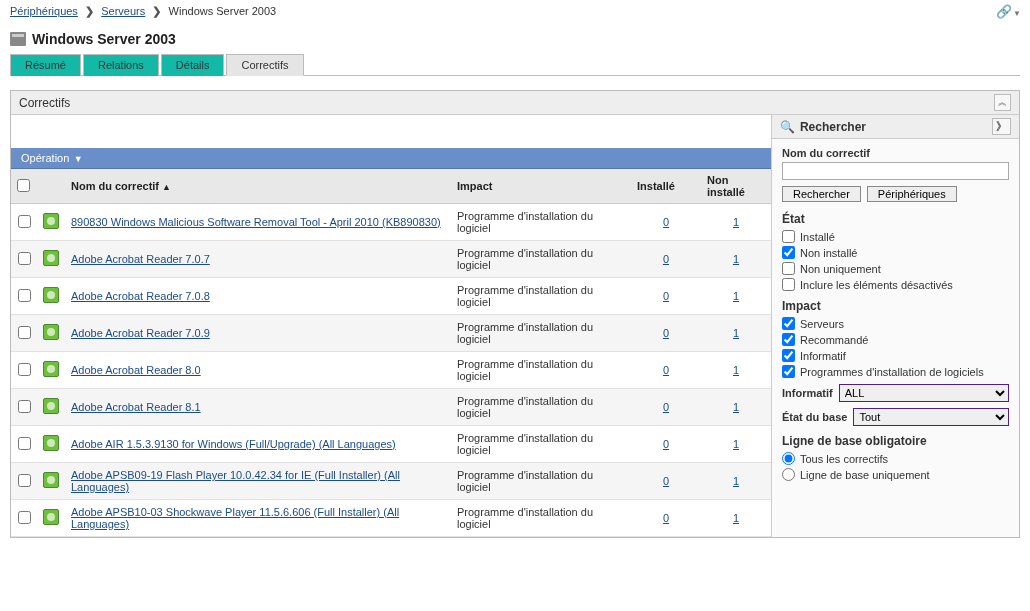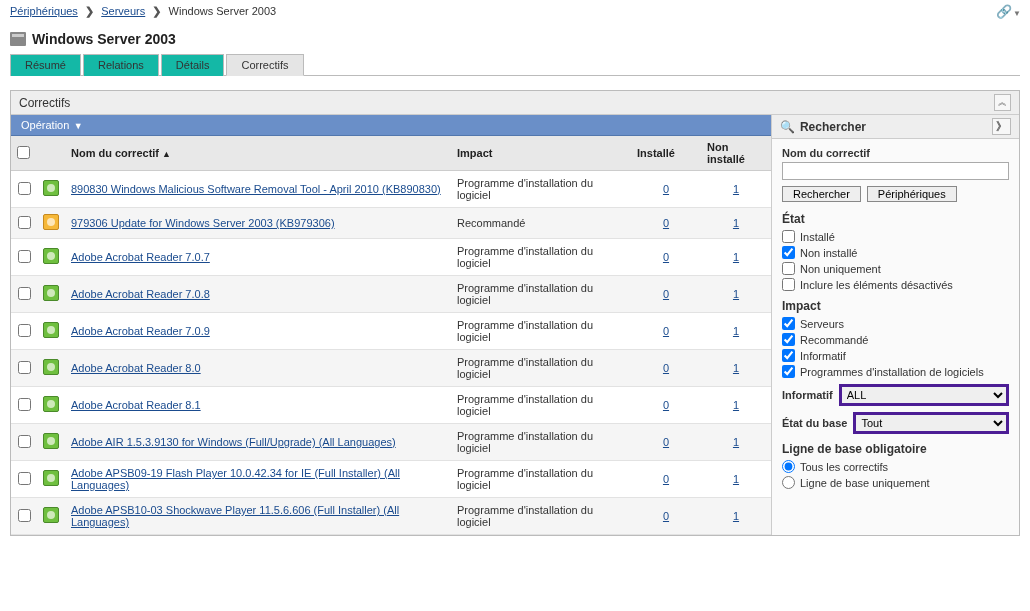--- a/index.html
+++ b/index.html
@@ -28,21 +28,21 @@
 
 .section { margin: 14px 10px 0 10px; border: 1px solid #bbb; }
 .section-header { background: #eee; border-bottom: 1px solid #ccc; padding: 3px 8px; display: flex; justify-content: space-between; align-items: center; font-size: 12px; }
 .chevron-up { font-size: 9px; color: #666; border: 1px solid #bbb; padding: 1px 3px; background: #f7f7f7; cursor: pointer; }
 
 .content-row { display: flex; }
 .left-pane { flex: 1; min-width: 0; }
 .right-pane { width: 248px; border-left: 1px solid #ccc; background: #fafafa; }
 
 
-.op-bar { background: #6a8fc8; color: #fff; padding: 4px 10px; font-size: 11px; border-bottom: 1px solid #5277ad; }
+.op-bar { background: #6a8fc8; color: #fff; padding: 4px 10px; font-size: 11px; border-bottom: 1px solid #5277ad; margin-top: 33px; }
 .op-bar .drop { font-size: 9px; margin-left: 2px; }
 
 
 table.grid { width: 100%; border-collapse: collapse; }
 table.grid th { background: #e8e8e8; text-align: left; font-weight: bold; font-size: 11px; padding: 5px 6px; border-bottom: 1px solid #ccc; color: #222; }
 table.grid th .sort { font-size: 9px; margin-left: 3px; }
 table.grid td { padding: 6px 6px; border-bottom: 1px solid #e2e2e2; vertical-align: middle; font-size: 11px; }
 table.grid tr:nth-child(even) td { background: #f5f5f5; }
 .col-check { width: 26px; text-align: center; }
 .col-icon { width: 22px; }
@@ -60,21 +60,21 @@
 .rp-header .expand { margin-left: auto; font-size: 11px; color: #666; border: 1px solid #bbb; padding: 0 3px; background: #f7f7f7; cursor: pointer; }
 .rp-body { padding: 8px 10px; font-size: 11px; }
 .rp-body label.fld { display: block; font-weight: bold; margin-bottom: 3px; }
 .rp-body input[type=text] { width: 100%; border: 1px solid #aaa; padding: 2px 3px; font-size: 11px; margin-bottom: 6px; }
 .rp-body .btns { display: flex; gap: 6px; margin-bottom: 10px; }
 .rp-body button { font-size: 11px; padding: 1px 10px; border: 1px solid #888; background: #eee; cursor: pointer; }
 .rp-body .grp-title { font-weight: bold; margin: 8px 0 4px 0; font-size: 12px; }
 .rp-body .chk-row, .rp-body .rad-row { display: flex; align-items: center; gap: 5px; margin: 3px 0; }
 .rp-body .sel-row { display: flex; align-items: center; gap: 6px; margin: 6px 0; }
 .rp-body .sel-row label { font-weight: bold; }
-.rp-body select { flex:1; border: 3px solid #4c1d95; font-size: 11px; padding: 1px; }
+.rp-body select { flex:1; border: 1px solid #4c1d95; font-size: 11px; padding: 1px; }
 </style>
 </head>
 <body>
 
 <div class="breadcrumb-row">
   <div class="breadcrumb">
     <a>Périphériques</a>
     <span class="sep">❯</span>
     <a>Serveurs</a>
     <span class="sep">❯</span>
@@ -120,28 +120,20 @@
             <tr>
               <td class="col-check"><input type="checkbox" style=""></td>
               <td class="col-icon"><span class="patch-icon "></span></td>
               <td><a>890830 Windows Malicious Software Removal Tool - April 2010 (KB890830)</a></td>
               <td class="col-impact">Programme d'installation du logiciel</td>
               <td class="col-num"><a class="numlink">0</a></td>
               <td class="col-num"><a class="numlink">1</a></td>
             </tr>
             <tr>
               <td class="col-check"><input type="checkbox" style=""></td>
-              <td class="col-icon"><span class="patch-icon rec"></span></td>
-              <td><a>979306 Update for Windows Server 2003 (KB979306)</a></td>
-              <td class="col-impact">Recommandé</td>
-              <td class="col-num"><a class="numlink">0</a></td>
-              <td class="col-num"><a class="numlink">1</a></td>
-            </tr>
-            <tr>
-              <td class="col-check"><input type="checkbox" style=""></td>
               <td class="col-icon"><span class="patch-icon "></span></td>
               <td><a>Adobe Acrobat Reader 7.0.7</a></td>
               <td class="col-impact">Programme d'installation du logiciel</td>
               <td class="col-num"><a class="numlink">0</a></td>
               <td class="col-num"><a class="numlink">1</a></td>
             </tr>
             <tr>
               <td class="col-check"><input type="checkbox" style=""></td>
               <td class="col-icon"><span class="patch-icon "></span></td>
               <td><a>Adobe Acrobat Reader 7.0.8</a></td>

